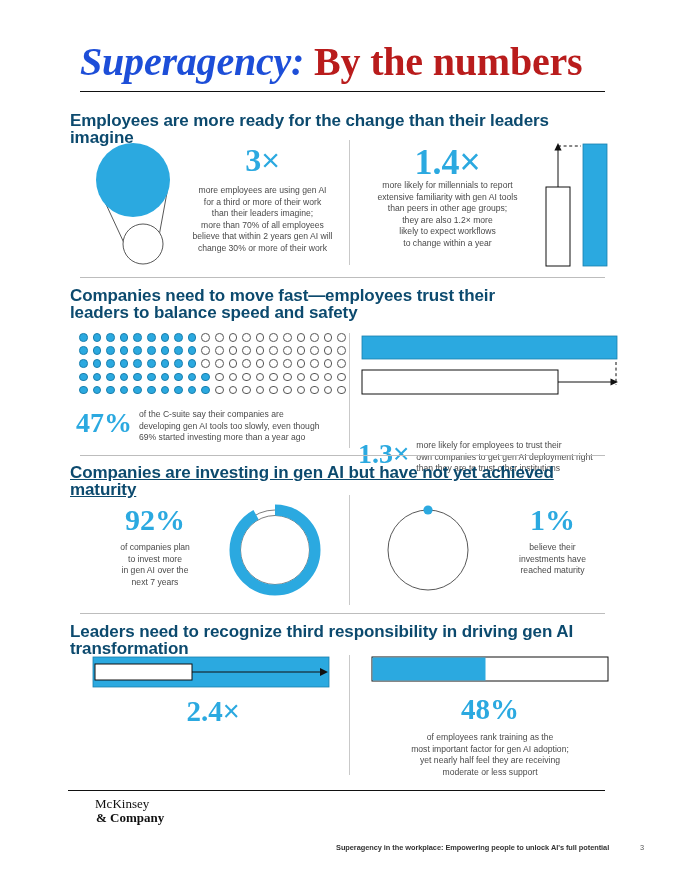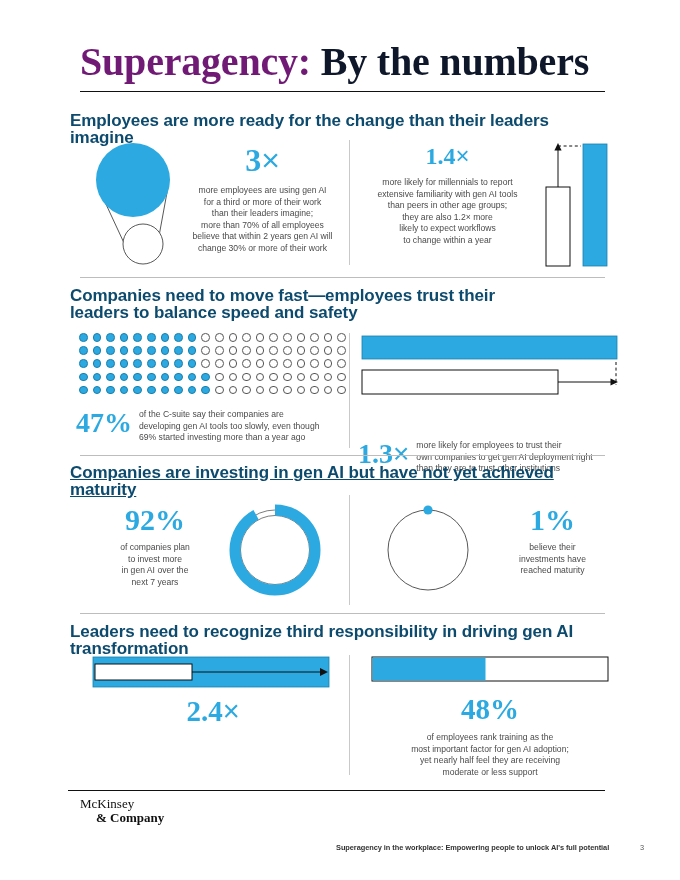--- a/index.html
+++ b/index.html
@@ -13,22 +13,22 @@
   }
   .page{position:relative;width:680px;height:880px;}
 
   
   .title-wrap{
     position:absolute;left:80px;top:38px;width:525px;
     font-family:"Liberation Serif", serif;
     font-size:40px;font-weight:700;letter-spacing:-0.2px;
     white-space:nowrap;
   }
-  .title-dark{color:#701a75;}
-  .title-blue{color:#0f172a;}
+  .title-dark{color:#1d4ed8;font-style:italic;}
+  .title-blue{color:#b91c1c;}
 
   .rule{position:absolute;height:0;border-top:1.3px solid #111;}
   .rule-thin{position:absolute;height:0;border-top:1px solid #bdbdbd;}
 
   
   .sec-head{
     position:absolute;width:540px;left:70px;text-align:left;
     font-size:17px;font-weight:700;color:#0c4a6e;line-height:17px;
     letter-spacing:-0.1px;
   }
@@ -54,21 +54,21 @@
     grid-template-columns:repeat(20,13.6px);
     grid-auto-rows:13.2px;}
   .dot{width:8.6px;height:8.6px;border-radius:50%;box-sizing:border-box;}
   .dot.on{background:#2BA9E0;border:1px solid #1b7fad;}
   .dot.off{background:#fff;border:1px solid #555;}
 
   
   .mck{
     position:absolute;left:80px;top:797px;
     font-family:"Liberation Serif", serif;
-    font-size:13px;color:#111;line-height:14px;
+    font-size:13px;color:#111;line-height:14px;text-align:center;
   }
   .mck .l2{display:block;padding-left:16px;font-weight:bold;}
   .foot-txt{
     position:absolute;font-size:7.4px;color:#333;font-weight:700;letter-spacing:-0.05px;
   }
   .pagenum{position:absolute;font-size:7.4px;color:#555;}
   svg{display:block;overflow:visible;}
 </style>
 </head>
 <body>
@@ -100,21 +100,21 @@
 for a third or more of their work
 than their leaders imagine;
 more than 70% of all employees
 believe that within 2 years gen AI will
 change 30% or more of their work</div>
   </div>
 
   <div class="divider" style="left:349px;top:140px;height:125px;"></div>
 
   <div class="abs ctr" style="left:360px;top:144px;width:175px;">
-    <div class="bignum" style="font-size:24px;margin-bottom:9px;">
+    <div class="bignum" style="font-size:36px;">
       <span>1.4</span><span class="x">×</span>
     </div>
     <div class="body-txt" style="white-space:pre-line;">more likely for millennials to report
 extensive familiarity with gen AI tools
 than peers in other age groups;
 they are also 1.2× more
 likely to expect workflows
 to change within a year</div>
   </div>
 

